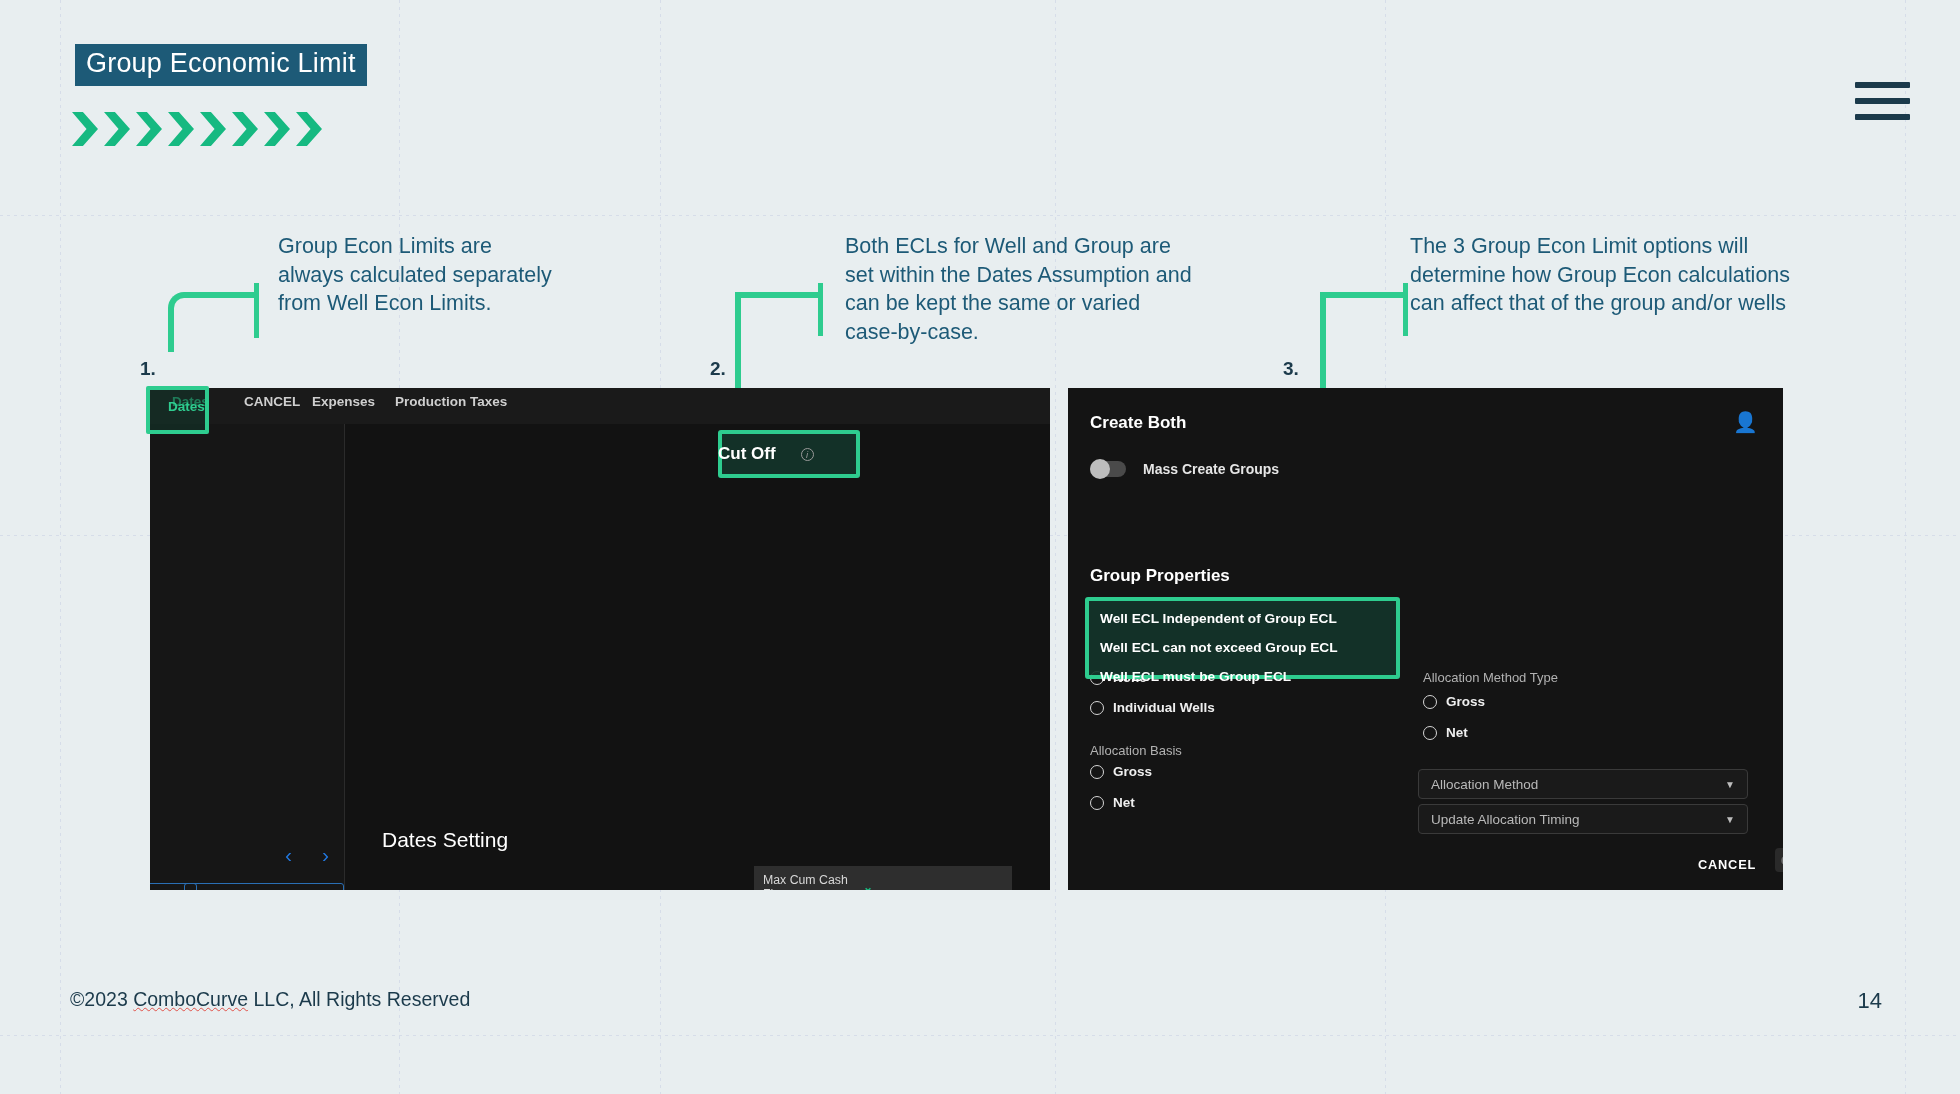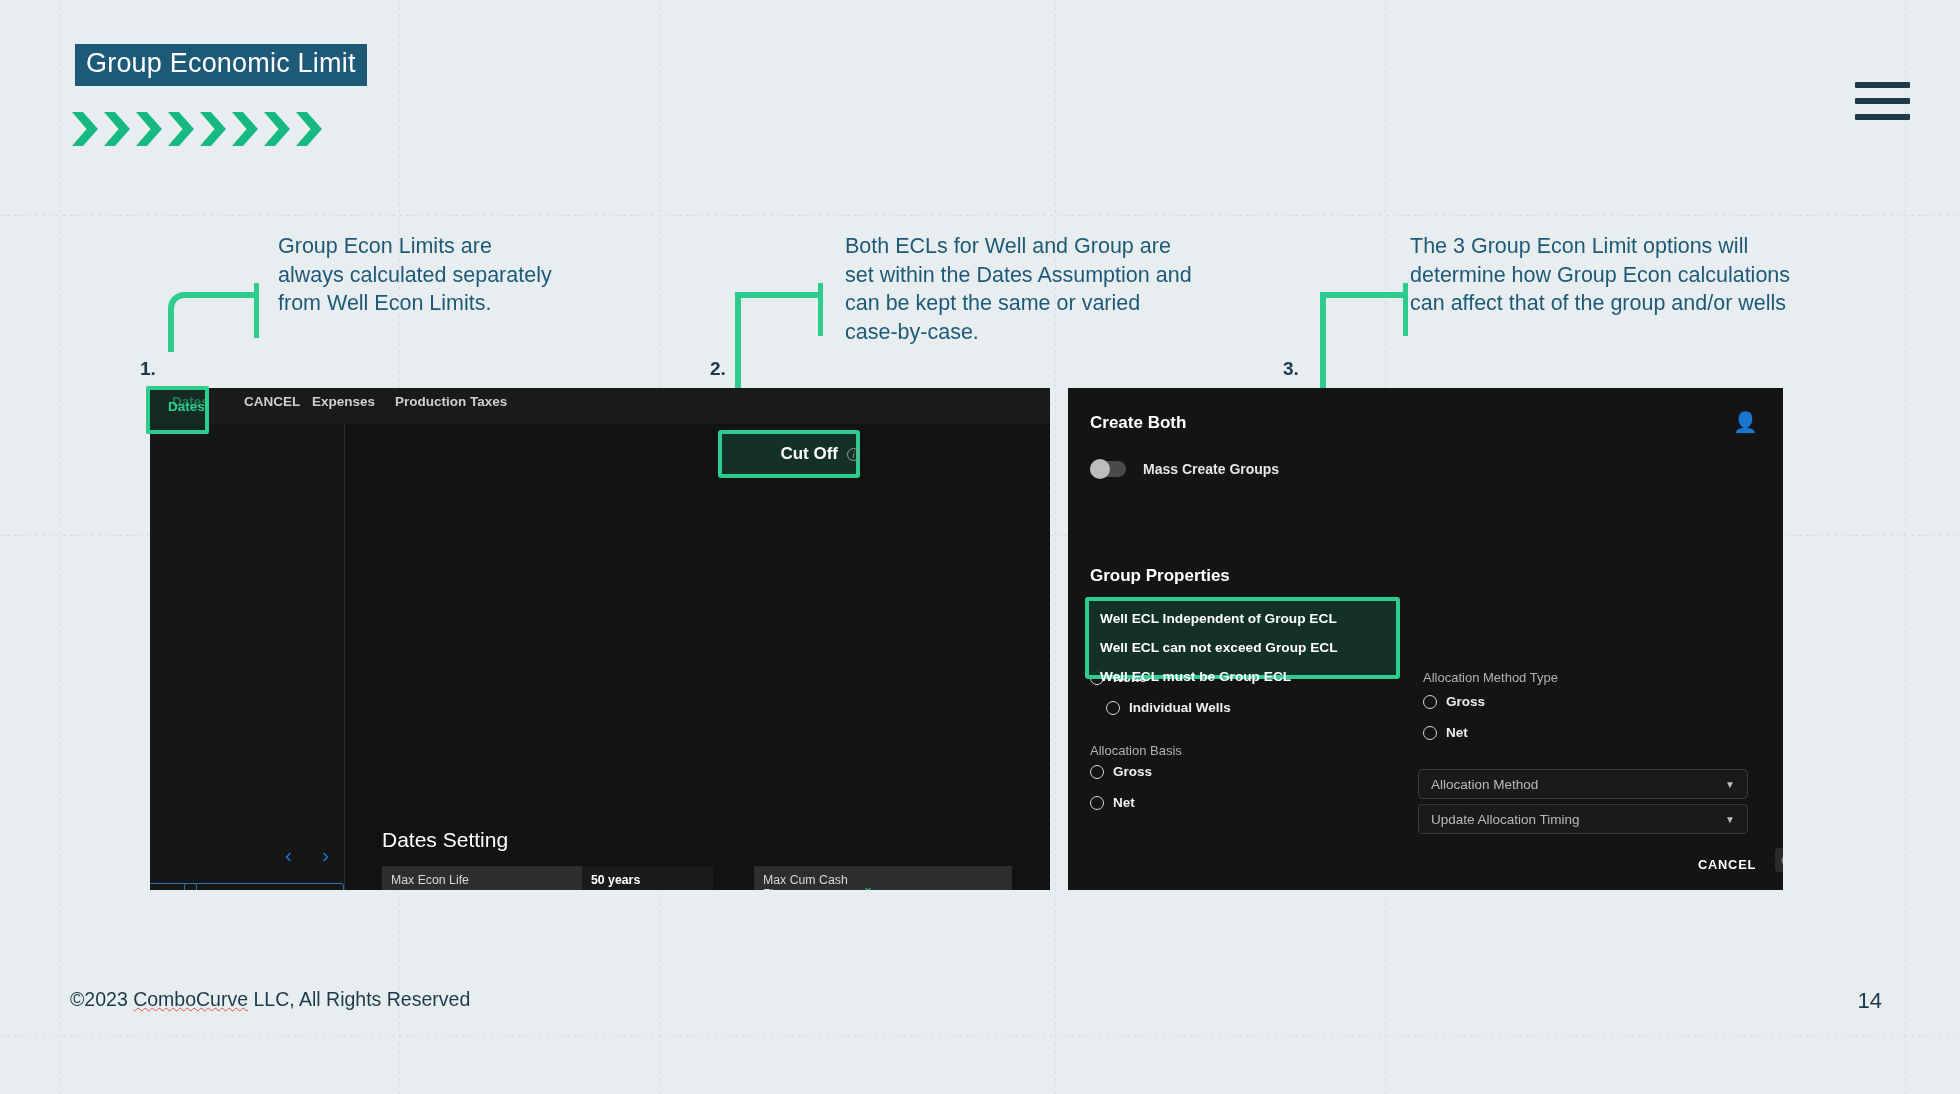--- a/index.html
+++ b/index.html
@@ -104,21 +104,21 @@
   .select .arw { color: #bdbdbd; font-size: 10px; }
   .dlg-btn { position: absolute; font-size: 12.8px; font-weight: 700; letter-spacing: .8px; }
   .dlg-btn.cancel { color: #ffffff; }
   .dlg-btn.create { color: #6d6d6d; background: #2a2a2a; border-radius: 4px;
     display: flex; align-items: center; justify-content: center; }
 
   
   .hl { position: absolute; border: 4px solid #2ecc8f; border-radius: 3px;
     background: rgba(20,52,42,.92); }
   .hl-label { position: absolute; color: #ffffff; font-size: 17px; font-weight: 700;
-    display: flex; align-items: center; justify-content: flex-end; gap: 9px; }
+    display: flex; align-items: center; justify-content: flex-start; gap: 25px; }
   .hl-list { position: absolute; color: #ffffff; font-size: 13.7px; font-weight: 700; }
   .hl-list div { margin-bottom: 14px; }
 
   .tab-hl { position: absolute; border: 4px solid #2ecc8f; border-radius: 2px;
     background: rgba(18,56,44,.55); }
 
   
   .footer { position: absolute; left: 62px; bottom: 83px; color: #1b3a4b; font-size: 19.5px; margin-left: 8px; }
   .footer .squig { text-decoration: underline; text-decoration-color: #e0524a;
     text-decoration-style: wavy; text-decoration-thickness: 1px; }
@@ -194,30 +194,20 @@
 
   <div class="arrows">
     <span>‹</span>
     <span>›</span>
   </div>
 
   <div class="btn-outline" style="left:-35px; top:495px; width:82px; height:30px;"></div>
   <div class="btn-outline" style="left:34px;  top:495px; width:160px; height:30px;">UNDO CHANGES</div>
 
   <div class="panel-title" style="left:232px; top:440px">Dates Setting</div>
-  <div class="stable" id="dates-table" style="left:232px; top:478px; width:331px;">
-      <div class="srow">
-        <div class="scell-lbl" style="width: 200px;">
-          <div class="ltext">Max Econ Life</div>
-        </div>
-        <div class="scell-val " style="width: 131px;">
-          <span>50 years</span>
-        </div>
-      </div>
-    </div>
 
   <div class="stable" id="cutoff-table" style="left:604px; top:478px; width:258px;">
       <div class="srow">
         <div class="scell-lbl" style="width: 127px;">
           <div class="ltext">Max Cum Cash Flow</div>
           <span class="caret">⌄</span>
         </div>
         <div class="scell-val plain" style="width: 131px;">
           <span></span>
         </div>
@@ -241,21 +231,21 @@
   <div class="toggle" style="left:22px; top:73px"></div>
   <div class="toggle-lbl" style="left:75px; top:73px">Mass Create Groups</div>
 
 
   <div class="sec-title" style="left:22px; top:178px">Group Properties</div>
 
   <div class="radio" style="left:22px; top:282px">
     <span class="rdot"></span>
     <span>None</span>
   </div>
-  <div class="radio" style="left:38px; top:312px">
+  <div class="radio" style="left:22px; top:312px">
     <span class="rdot"></span>
     <span>Individual Wells</span>
   </div>
 
   <div class="grp-lbl" style="left:22px; top:355px">Allocation Basis</div>
   <div class="radio" style="left:22px; top:376px">
     <span class="rdot"></span>
     <span>Gross</span>
   </div>
   <div class="radio" style="left:22px; top:407px">

